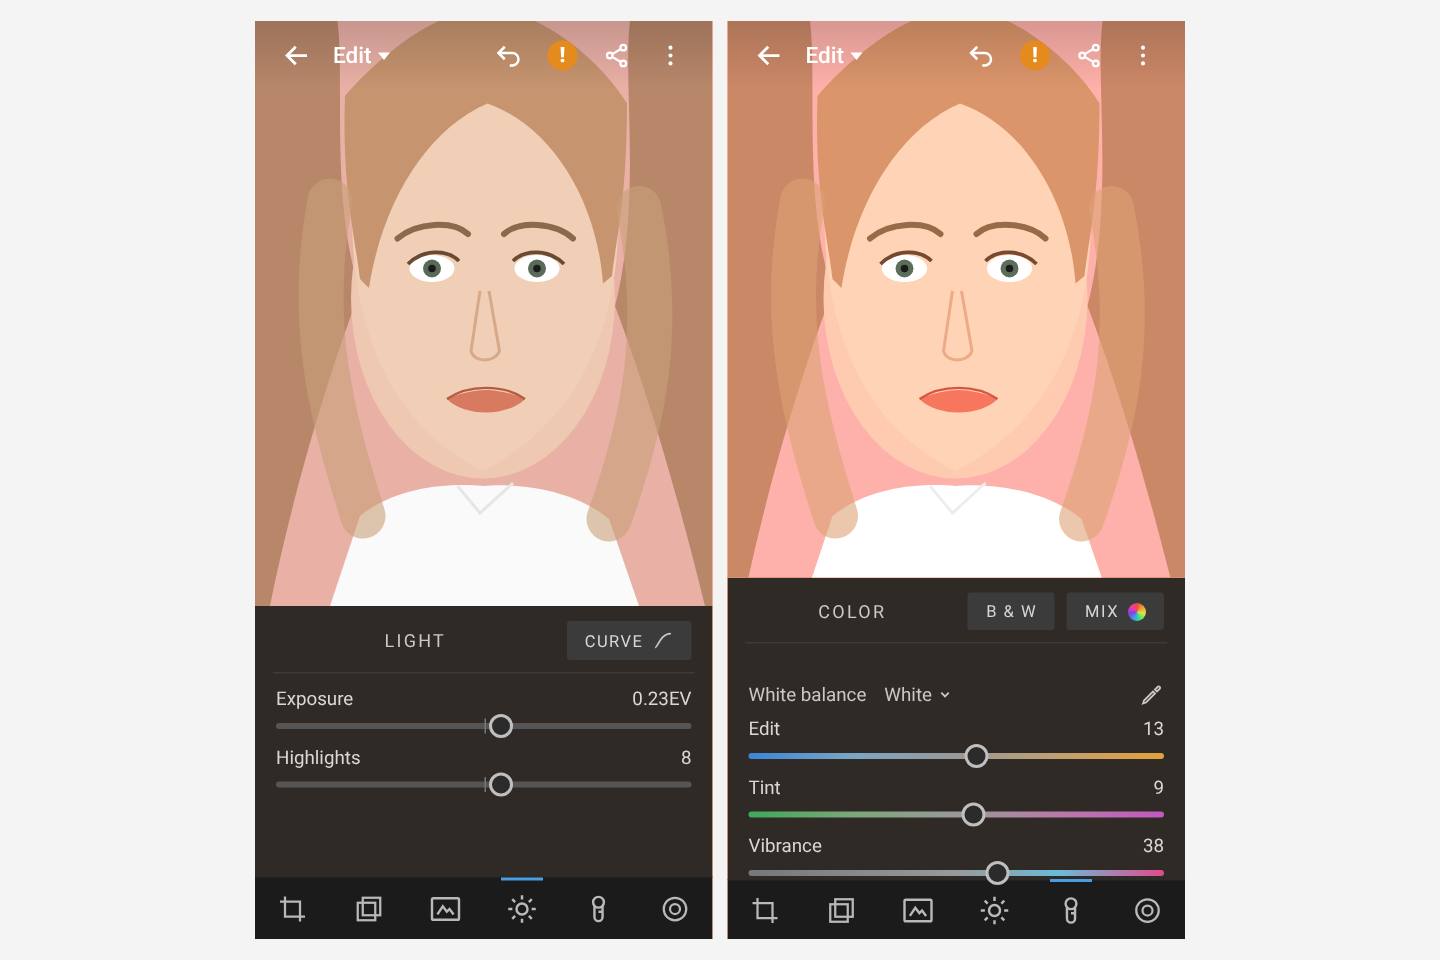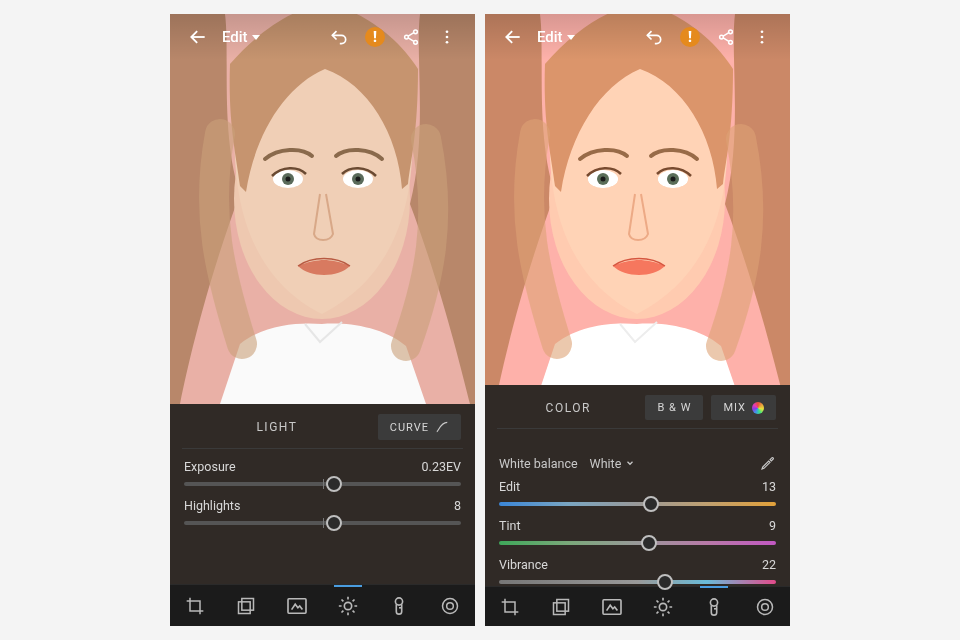--- a/index.html
+++ b/index.html
@@ -469,21 +469,21 @@
           <span>9</span>
         </div>
         <div class="slider-track gradient-tint">
           <div class="slider-handle" style="left:54%"></div>
         </div>
       </div>
 
       <div class="slider-row">
         <div class="slider-labels">
           <span>Vibrance</span>
-          <span>22</span>
+          <span>38</span>
         </div>
         <div class="slider-track gradient-vibrance">
           <div class="slider-handle" style="left:60%"></div>
         </div>
       </div>
     </div>
 
     <div class="bottom-tabs">
       <div class="tab-icon">
         <svg width="20" height="20" viewBox="0 0 24 24" fill="none" stroke="currentColor" stroke-width="1.8">

